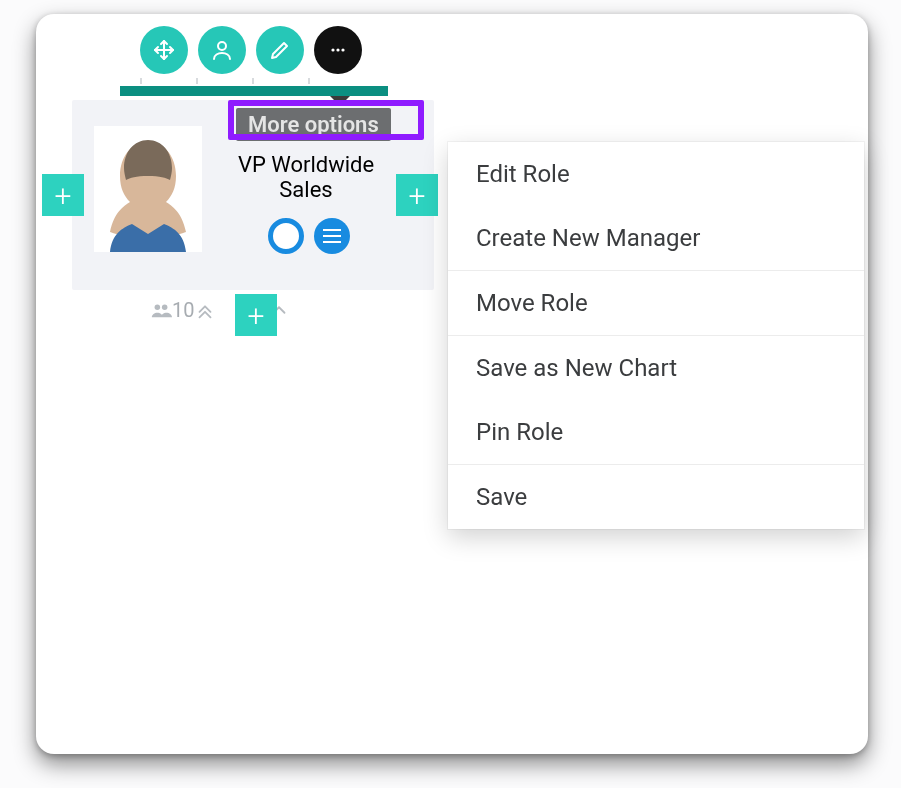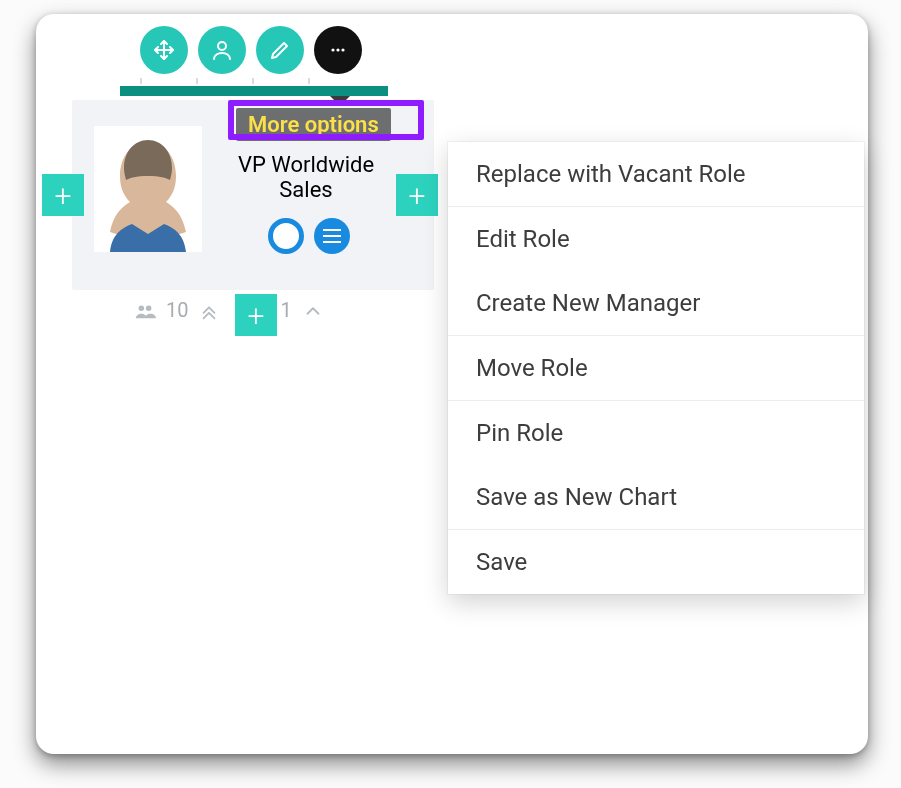--- a/index.html
+++ b/index.html
@@ -102,21 +102,21 @@
     display: flex; align-items: flex-end; justify-content: center;
   }
   .avatar svg { width: 108px; height: 126px; }
 
   .tooltip {
     position: absolute;
     left: 194px;
     top: 94px;
     padding: 4px 12px;
     background: #6c6e70;
-    color: #fde047;
+    color: #e5e5e5;
     font-size: 22px;
     font-weight: 600;
     border-radius: 2px;
   }
   .tooltip-frame {
     position: absolute;
     left: 186px;
     top: 86px;
     width: 196px;
     height: 40px;
@@ -171,25 +171,24 @@
     font-size: 30px;
     font-weight: 300;
     display: flex; align-items: center; justify-content: center;
   }
   .addbtn.left  { left: 0px; top: 160px; }
   .addbtn.right { left: 354px; top: 160px; }
   .addbtn.bottom{ left: 193px; top: 280px; }
 
   .stats {
     position: absolute;
-    left: 92px;
+    left: 108px;
     top: 284px;
     display: flex;
-    align-items: flex-end;
-    gap: 10px;
+    align-items: center;
     color: #b6bbc0;
     font-size: 20px;
   }
   .stats svg { width: 22px; height: 22px; }
   .stats .n { color: #a7acb1; }
   .stats .sep { width: 40px; } 
 
   
   .menu {
     position: absolute;
@@ -307,32 +306,29 @@
             <path d="M6 15l6-6 6 6"></path>
           </g>
         </svg>
       </div>
 
       <div class="addbtn bottom">+</div>
     </div>
 
     <div class="menu">
         <div class="menu-group">
-          <div class="menu-item">Replace with Vacant Role</div>
-        </div>
-        <div class="menu-group">
           <div class="menu-item">Edit Role</div>
           <div class="menu-item">Create New Manager</div>
         </div>
         <div class="menu-group">
           <div class="menu-item">Move Role</div>
         </div>
         <div class="menu-group">
+          <div class="menu-item">Save as New Chart</div>
           <div class="menu-item">Pin Role</div>
-          <div class="menu-item">Save as New Chart</div>
         </div>
         <div class="menu-group">
           <div class="menu-item">Save</div>
         </div>
       </div>
 
   </div>
 </div>
 
 </body></html>

